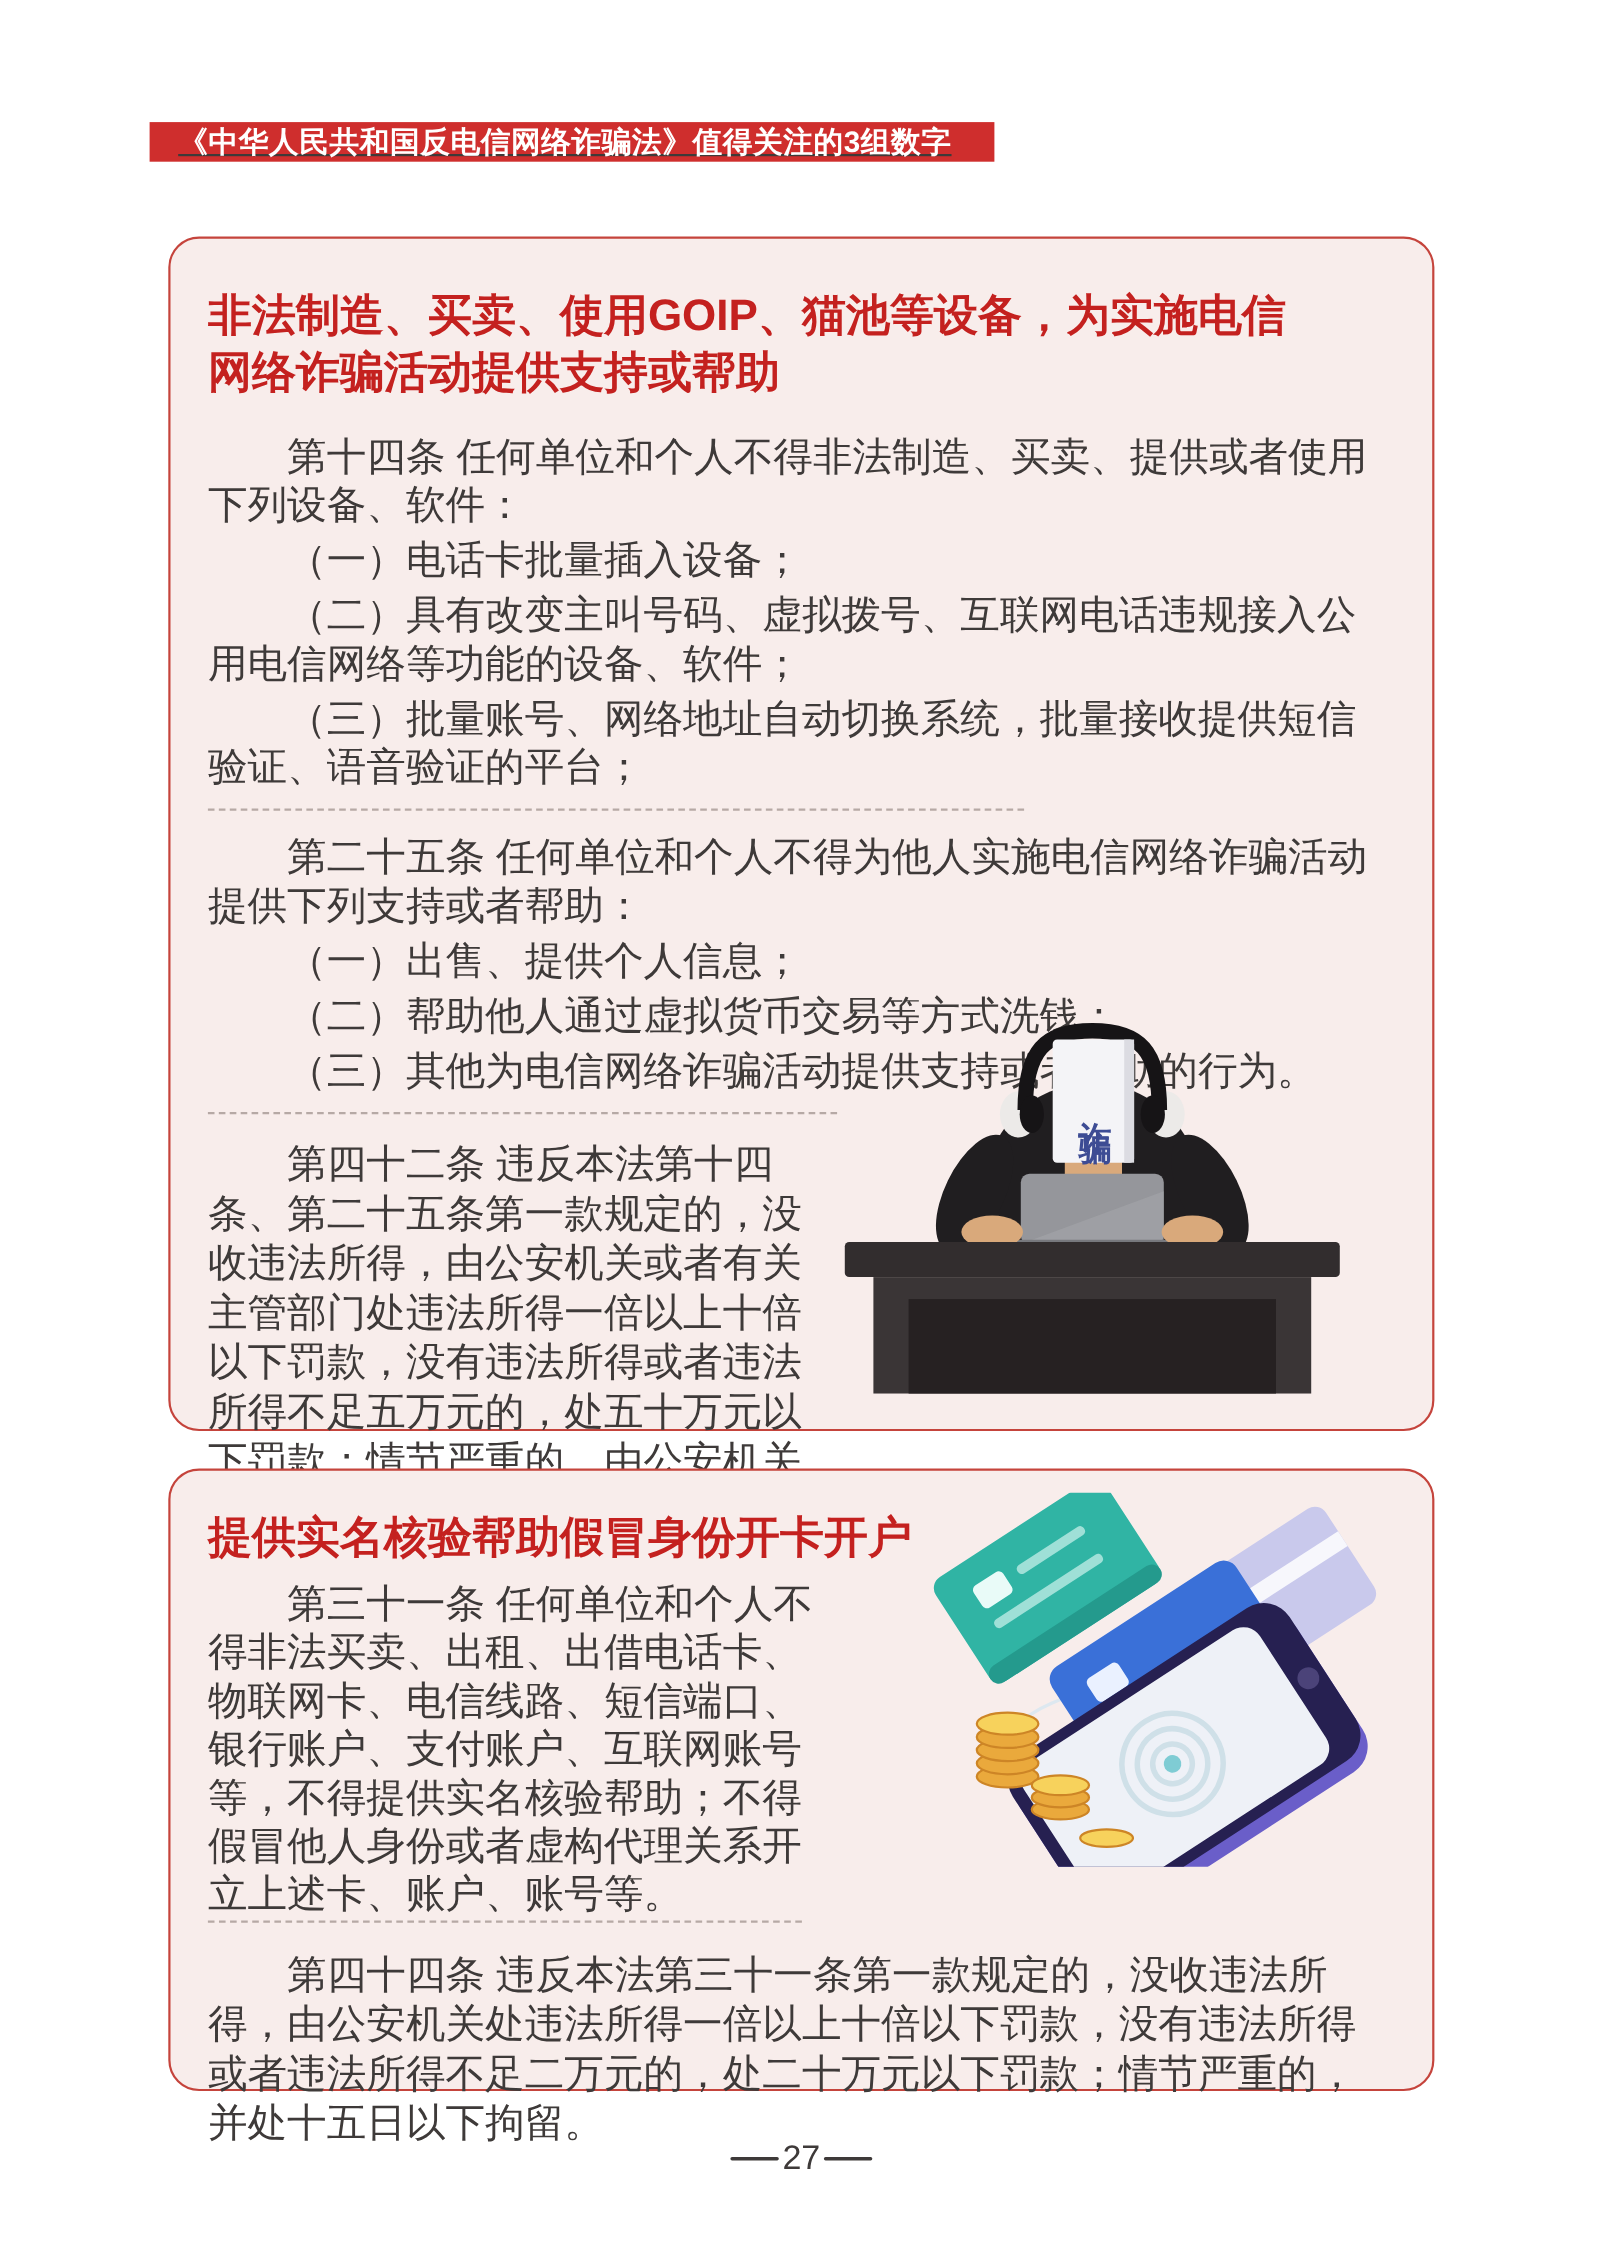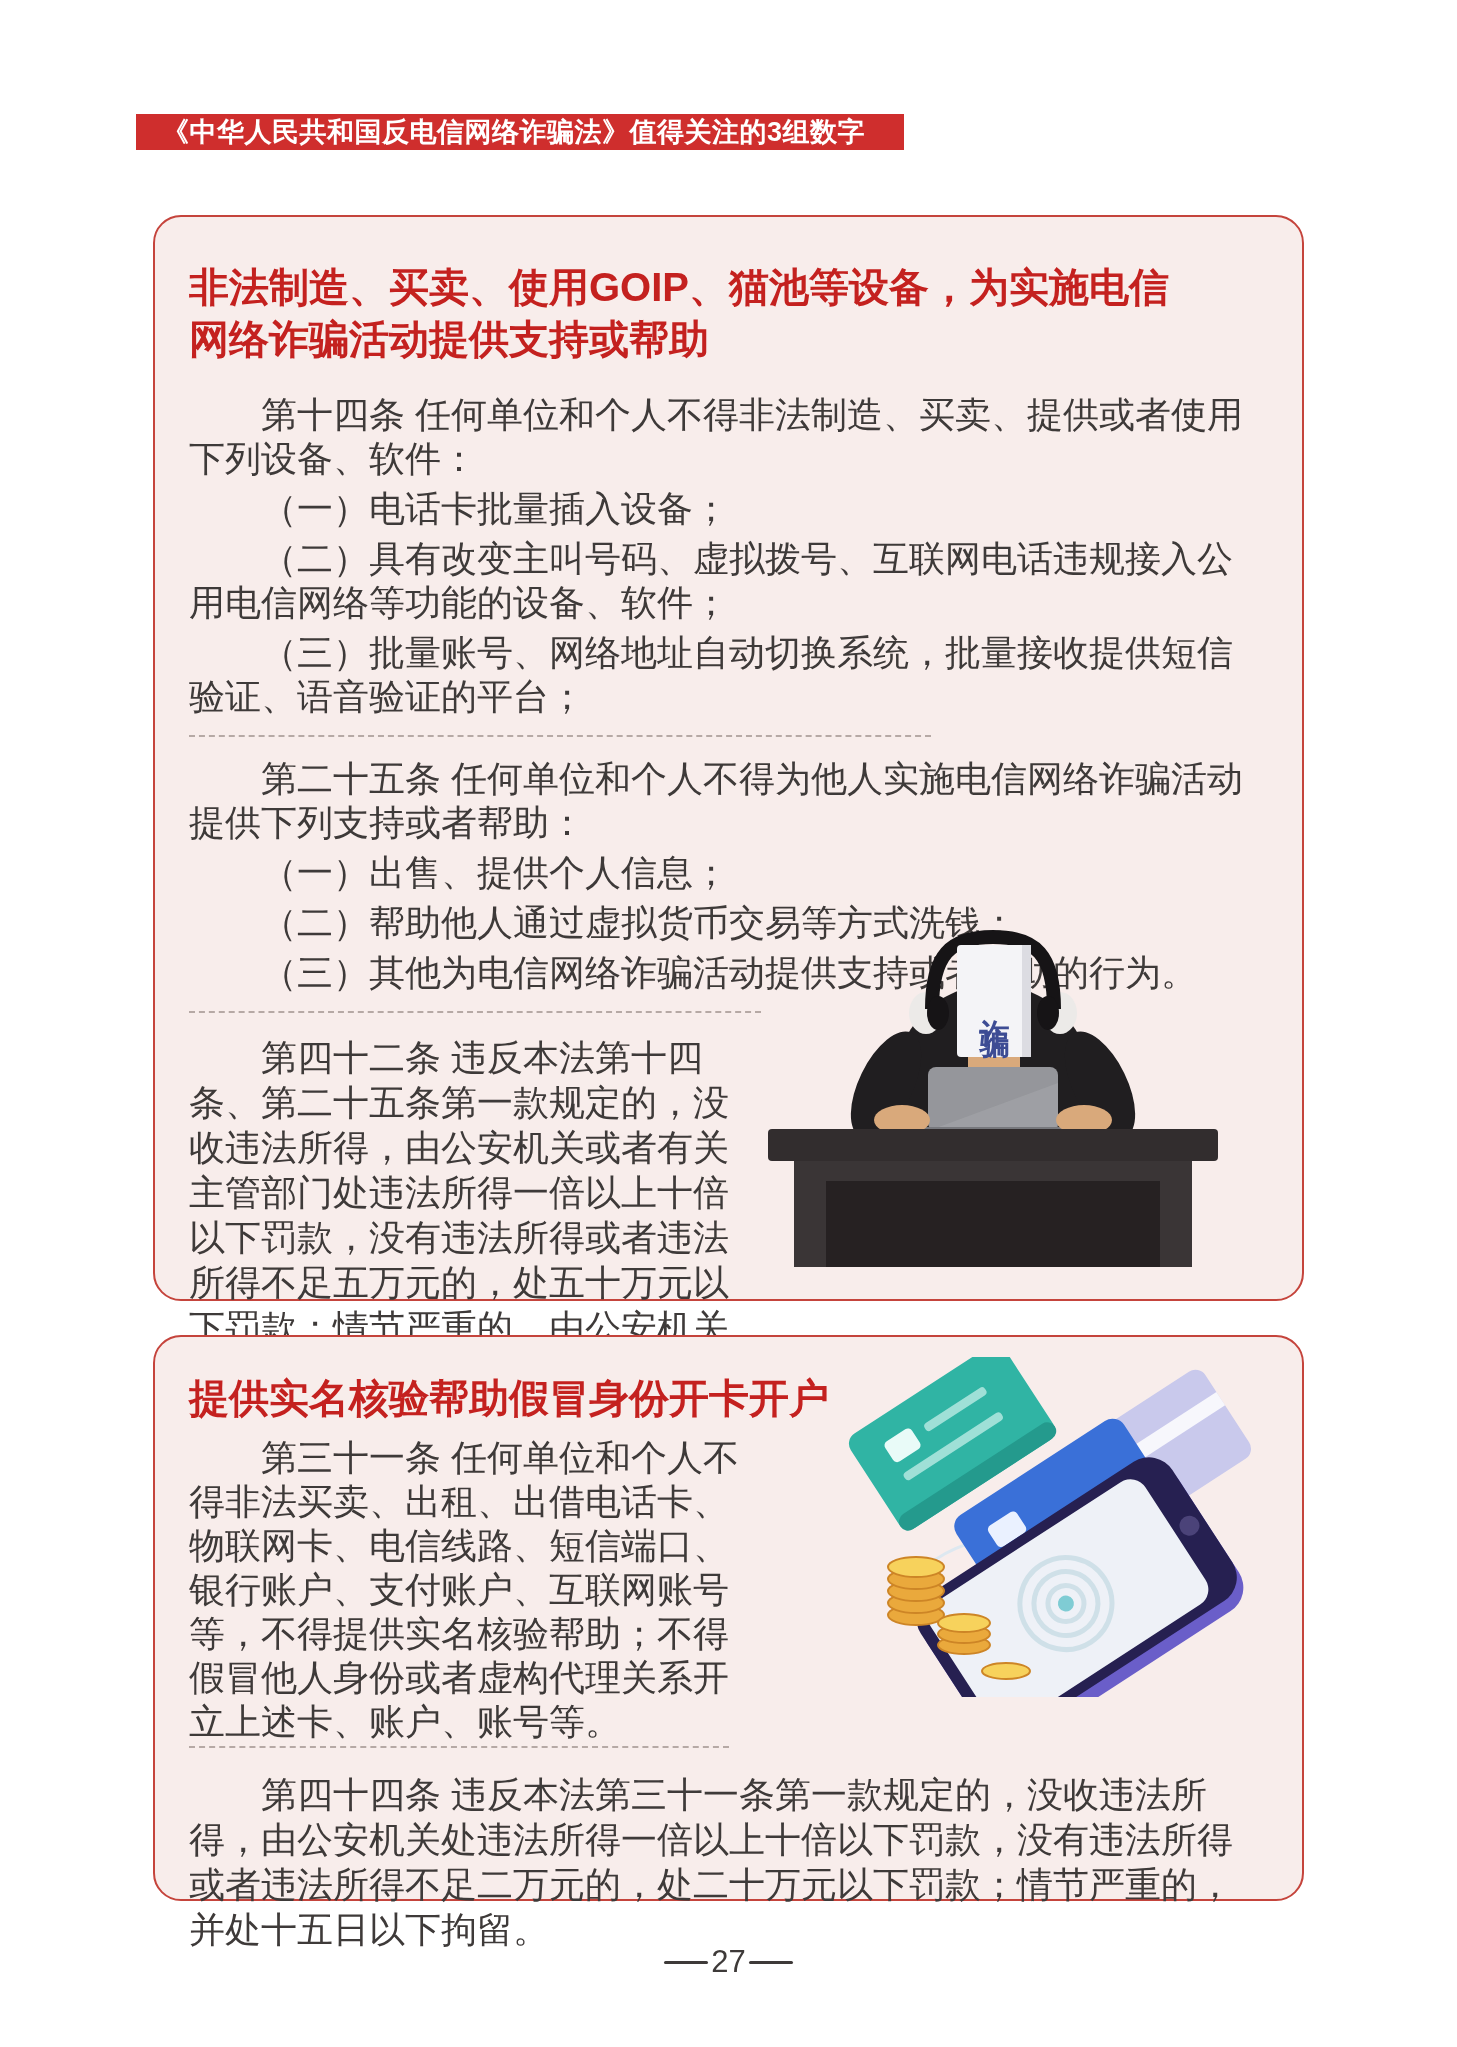--- a/index.html
+++ b/index.html
@@ -2,21 +2,21 @@
 <html><head>
 <meta charset="utf-8">
 <style>
   html,body{margin:0;padding:0;}
   body{
     width:1457px;height:2047px;position:relative;background:#ffffff;
     font-family:"Liberation Sans",sans-serif;color:#3e3a39;
     overflow:hidden;
   }
   
-  .banner-row{position:absolute;left:92px;top:108px;height:42px;display:flex;align-items:flex-end;}
+  .banner-row{position:absolute;left:92px;top:108px;height:42px;display:flex;align-items:center;text-decoration:underline;}
   .banner-marks{display:flex;gap:7px;margin-right:9px;}
   .mark{position:relative;width:14px;background:#cf2e2c;transform:skewX(-20deg);}
   .mark::before{content:"";position:absolute;inset:0;background:#8e1c1a;transform:translate(-6px,5px);z-index:-1;}
   .banner{width:742px;background:#cf2e2d;color:#ffffff;font-weight:bold;font-size:27px;
     display:flex;align-items:center;padding-left:26px;letter-spacing:0.5px;}
   .stripes{display:flex;gap:9px;margin-left:16px;}
   .stripe{width:13px;transform:skewX(-20deg);}
   .stripe:nth-child(1){background:#cf2e2d;}
   .stripe:nth-child(2){background:#d4403e;}
   .stripe:nth-child(3){background:#da5856;}

